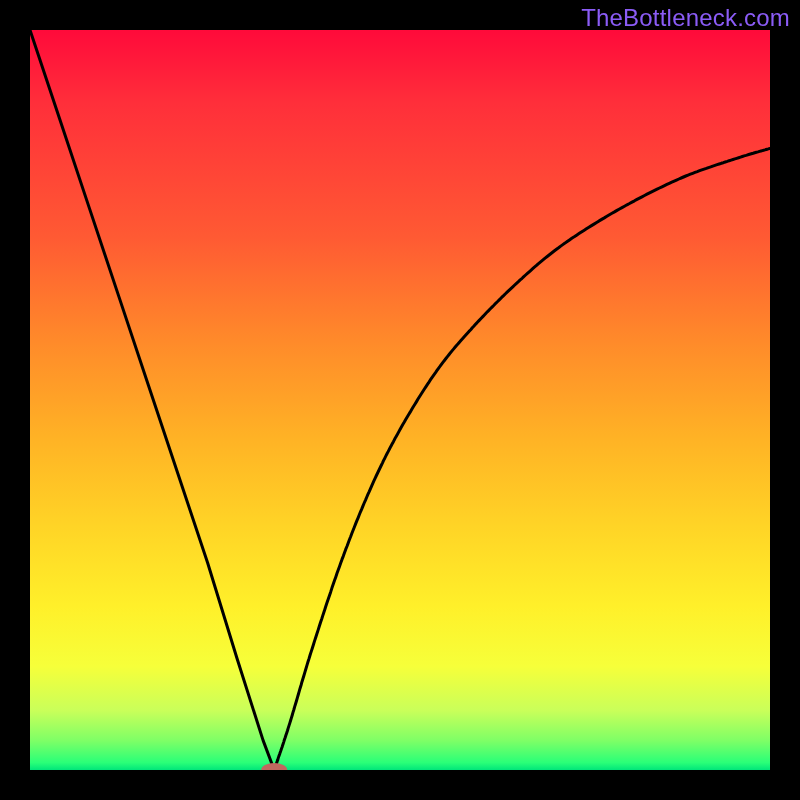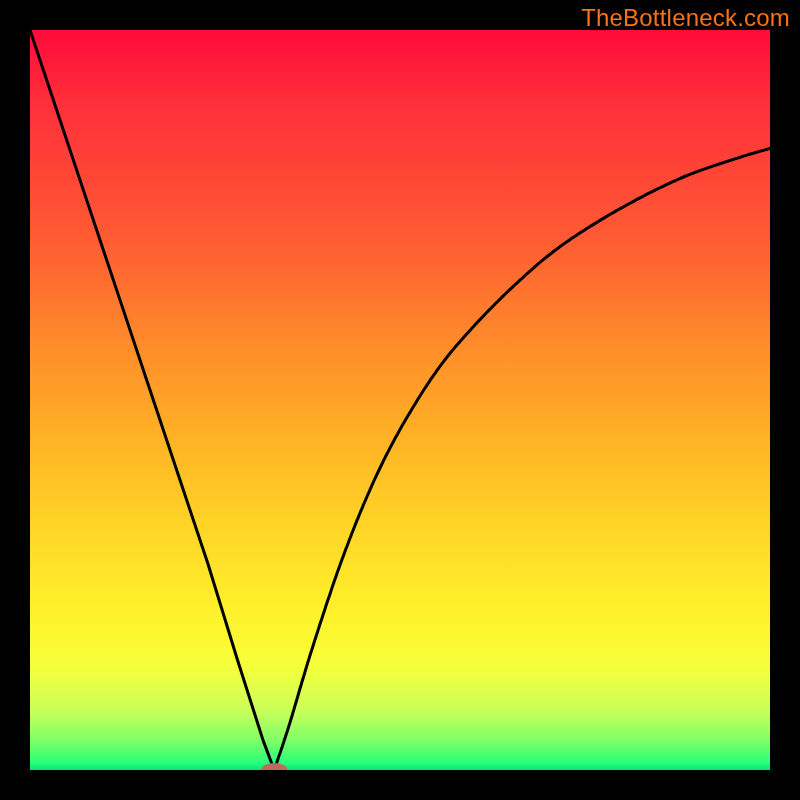--- a/index.html
+++ b/index.html
@@ -55,21 +55,21 @@
     stroke-linejoin: round;
   }
   .marker {
     fill: #c0695f;
     stroke: none;
   }
   .watermark {
     position: absolute;
     top: 4px;
     right: 10px;
-    color: #f97316;
+    color: #8b5cf6;
     font-size: 24px;
     letter-spacing: 0.2px;
     user-select: none;
   }
 </style>
 </head>
 <body>
 
 <div class="frame">
 

